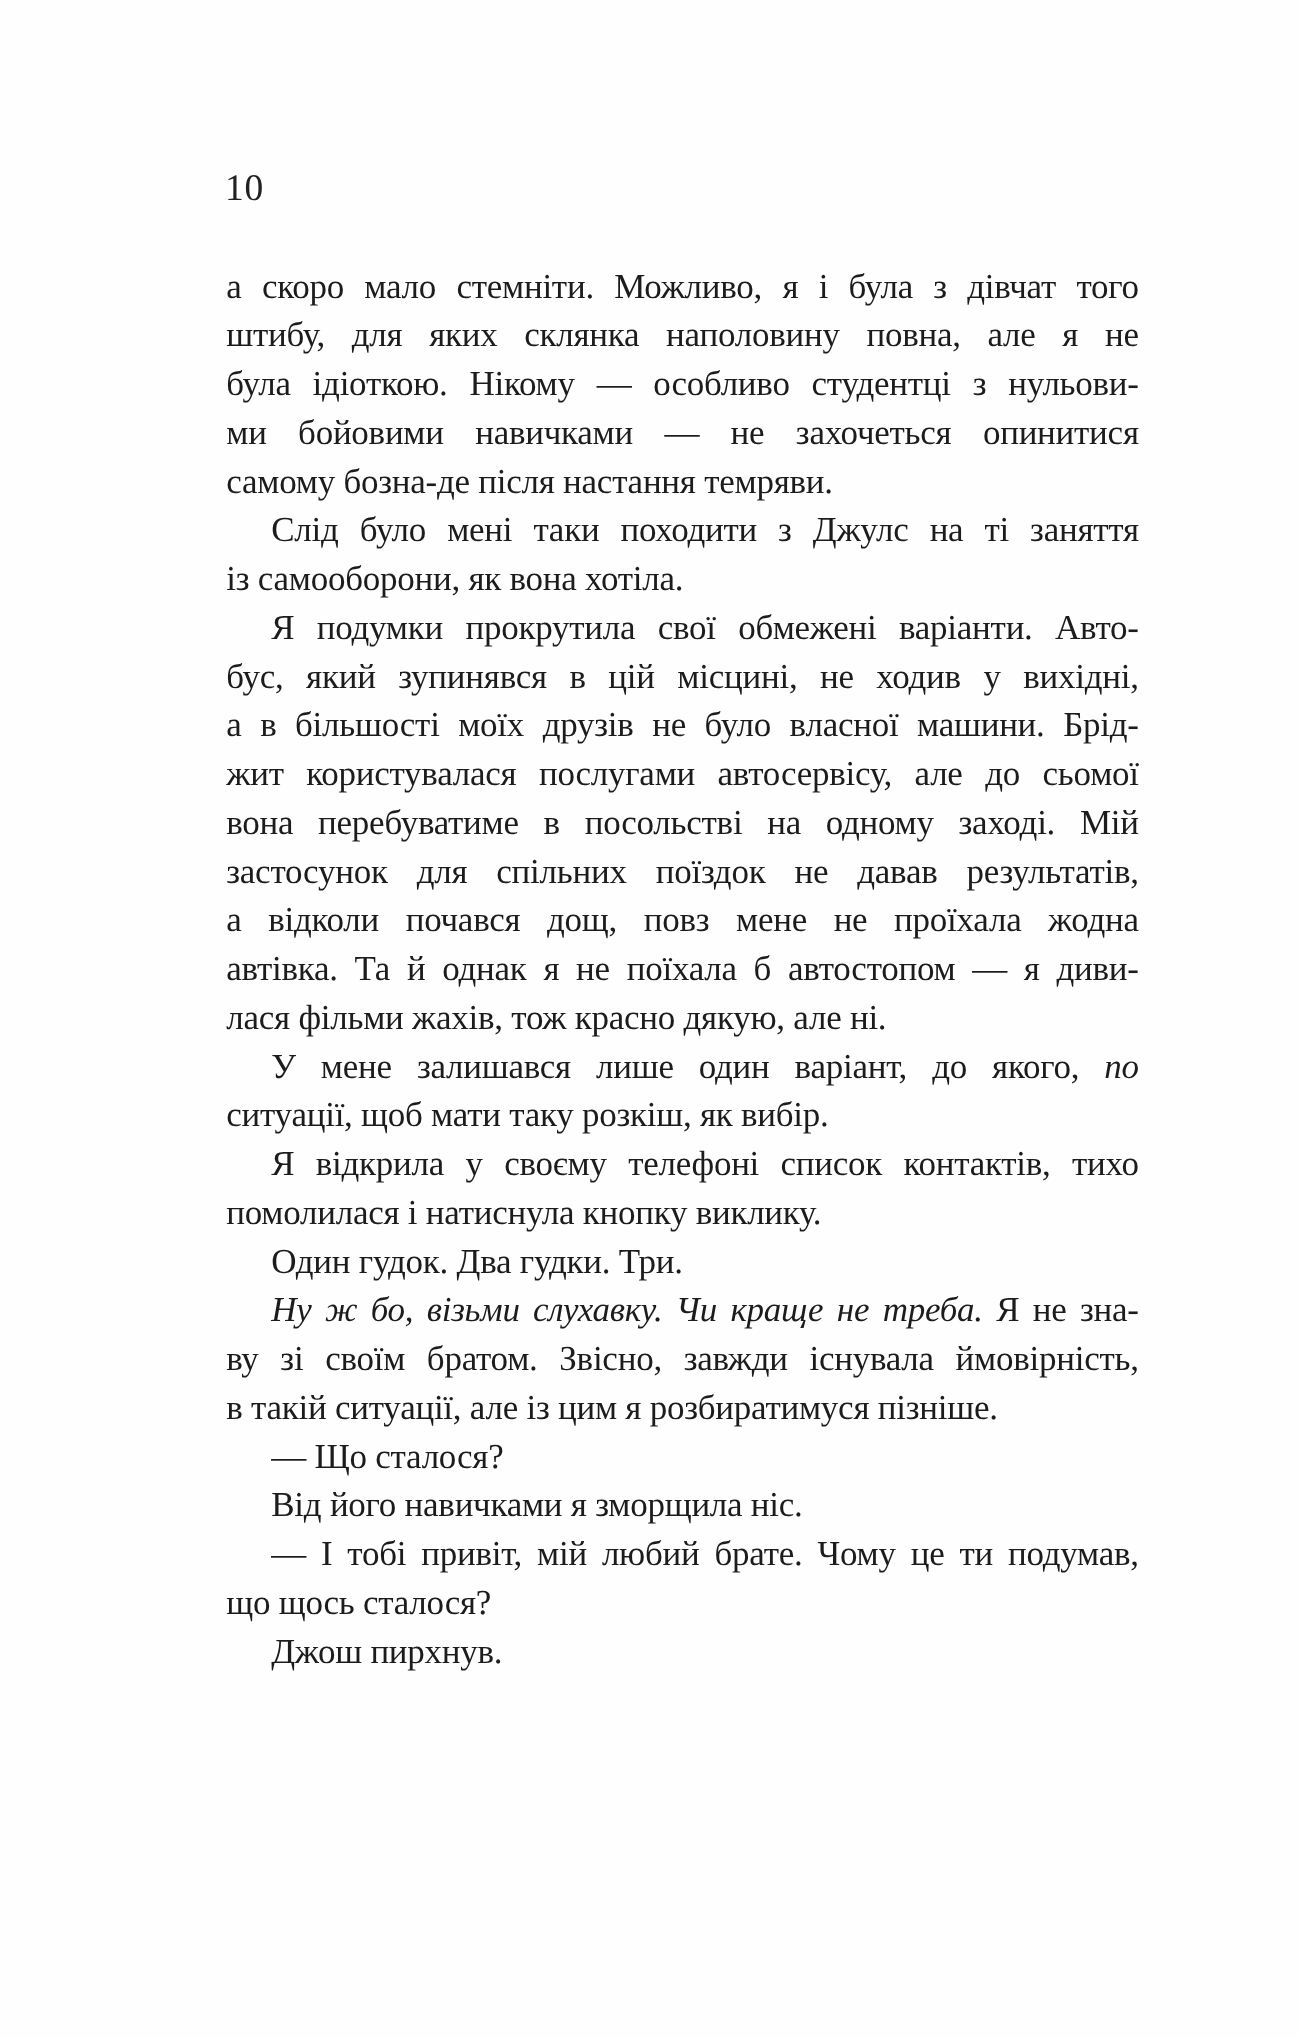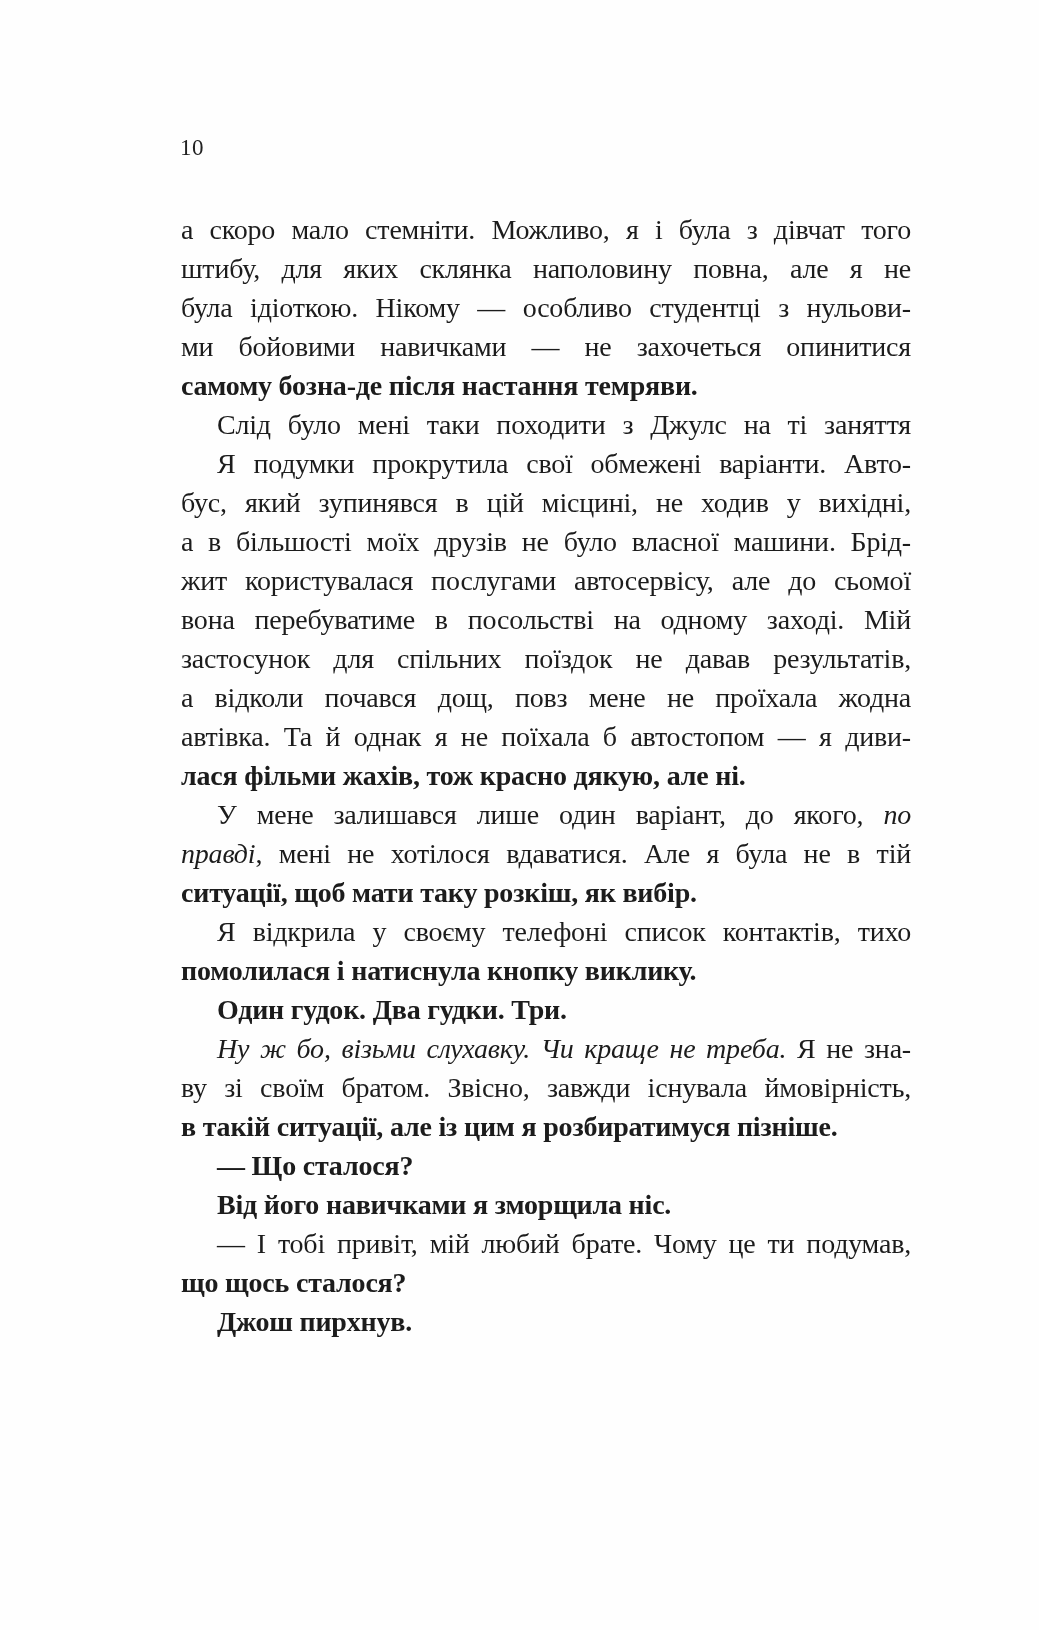--- a/index.html
+++ b/index.html
@@ -16,21 +16,21 @@
     width: 1039px;
     height: 1630px;
     background: #fefefe;
     color: #1e1e1e;
     overflow: hidden;
   }
   .page-number {
     position: absolute;
     left: 180px;
     top: 136px;
-    font-size: 23px;
+    font-size: 30px;
     line-height: 1;
     letter-spacing: 0.5px;
     color: #222;
   }
   .text-block {
     position: absolute;
     left: 181px;
     top: 210px;
     width: 730px;
     font-size: 28px;
@@ -44,21 +44,20 @@
   }
   .line {
     height: 39px;
     text-align: justify;
     text-align-last: justify;
     white-space: normal;
   }
   .line.last {
     text-align: left;
     text-align-last: left;
-    font-weight: bold;
   }
   .line.indent {
     text-indent: 36px;
     text-align: center;
   }
   .line i {
     font-style: italic;
   }
 </style>
 </head>
@@ -69,35 +68,35 @@
   <div class="text-block">
       <div class="paragraph">
         <div class="line"><span>а скоро мало стемніти. Можливо, я і була з дівчат того</span></div>
         <div class="line"><span>штибу, для яких склянка наполовину повна, але я не</span></div>
         <div class="line"><span>була ідіоткою. Нікому — особливо студентці з нульови-</span></div>
         <div class="line"><span>ми бойовими навичками — не захочеться опинитися</span></div>
         <div class="line last"><span>самому бозна-де після настання темряви.</span></div>
       </div>
       <div class="paragraph">
         <div class="line indent"><span>Слід було мені таки походити з Джулс на ті заняття</span></div>
+        <div class="line last"><span>із самооборони, як вона хотіла.</span></div>
       </div>
       <div class="paragraph">
         <div class="line indent"><span>Я подумки прокрутила свої обмежені варіанти. Авто-</span></div>
         <div class="line"><span>бус, який зупинявся в цій місцині, не ходив у вихідні,</span></div>
         <div class="line"><span>а в більшості моїх друзів не було власної машини. Брід-</span></div>
         <div class="line"><span>жит користувалася послугами автосервісу, але до сьомої</span></div>
         <div class="line"><span>вона перебуватиме в посольстві на одному заході. Мій</span></div>
         <div class="line"><span>застосунок для спільних поїздок не давав результатів,</span></div>
         <div class="line"><span>а відколи почався дощ, повз мене не проїхала жодна</span></div>
         <div class="line"><span>автівка. Та й однак я не поїхала б автостопом — я диви-</span></div>
         <div class="line last"><span>лася фільми жахів, тож красно дякую, але ні.</span></div>
       </div>
       <div class="paragraph">
         <div class="line indent"><span>У мене залишався лише один варіант, до якого, </span><i>по</i></div>
-        <div class="line"><i>правді</i><span>, мені не хотілося вдаватися. Але я була не в тій</span></div>
         <div class="line last"><span>ситуації, щоб мати таку розкіш, як вибір.</span></div>
       </div>
       <div class="paragraph">
         <div class="line indent"><span>Я відкрила у своєму телефоні список контактів, тихо</span></div>
         <div class="line last"><span>помолилася і натиснула кнопку виклику.</span></div>
       </div>
       <div class="paragraph">
         <div class="line last indent"><span>Один гудок. Два гудки. Три.</span></div>
       </div>
       <div class="paragraph">

